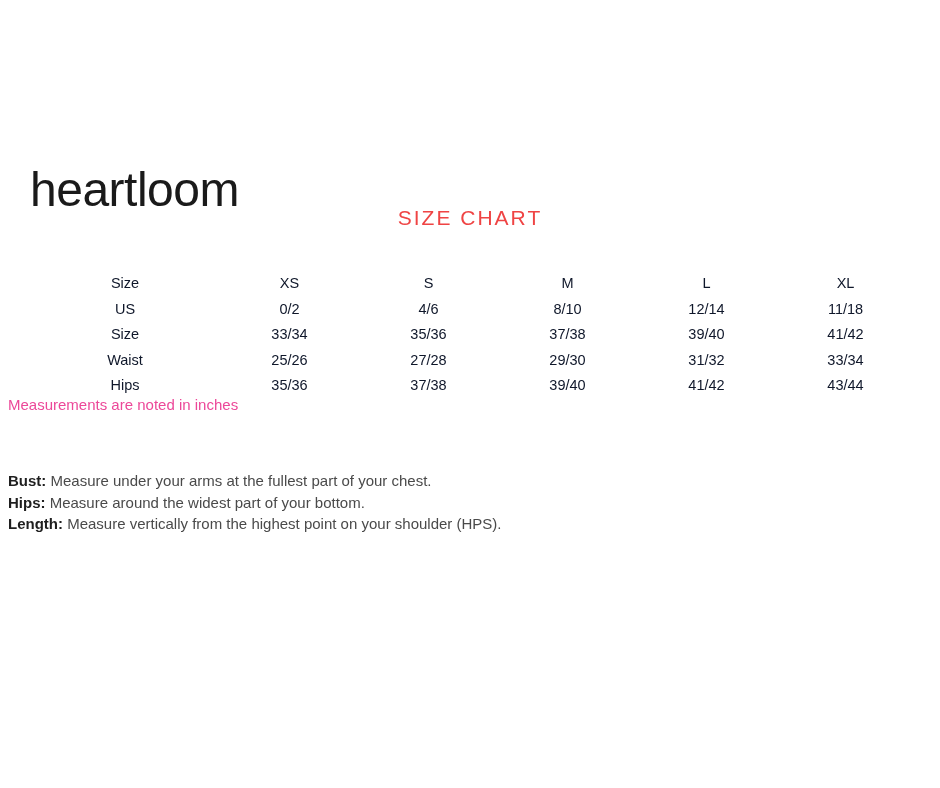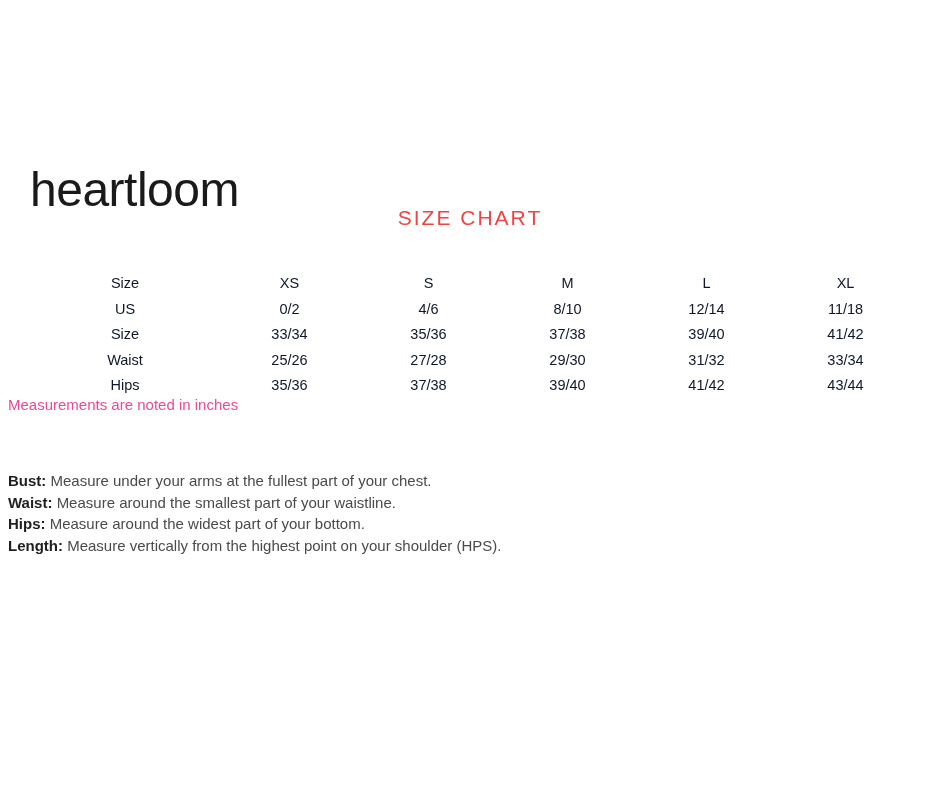--- a/index.html
+++ b/index.html
@@ -151,24 +151,20 @@
 </table>
 
 <div id="units-note">Measurements are noted in inches</div>
 
 <div id="definitions">
   <div class="defrow">
     <span class="term">Bust:</span>
     <span class="desc">Measure under your arms at the fullest part of your chest.</span>
   </div>
   <div class="defrow">
-    <span class="term">Waist:</span>
-    <span class="desc">Measure around the smallest part of your waistline.</span>
-  </div>
-  <div class="defrow">
     <span class="term">Hips:</span>
     <span class="desc">Measure around the widest part of your bottom.</span>
   </div>
   <div class="defrow">
     <span class="term">Length:</span>
     <span class="desc">Measure vertically from the highest point on your shoulder (HPS).</span>
   </div>
 </div>
 
 </body></html>

